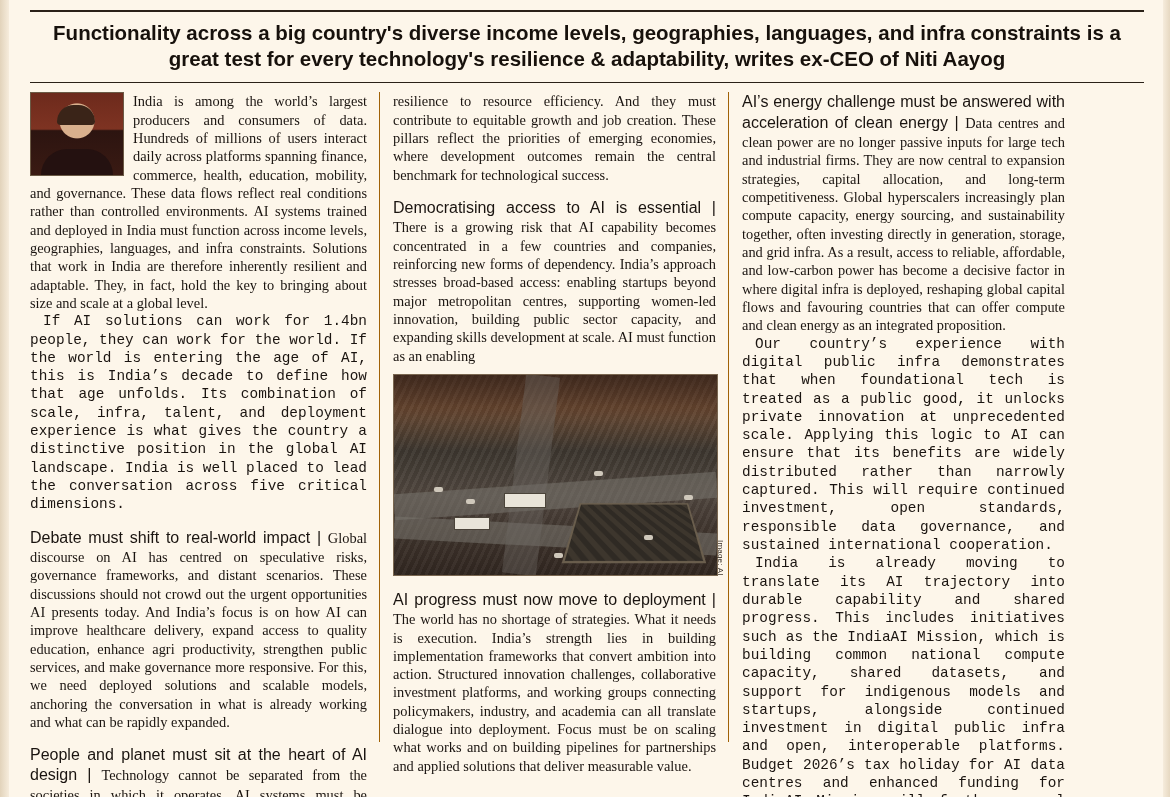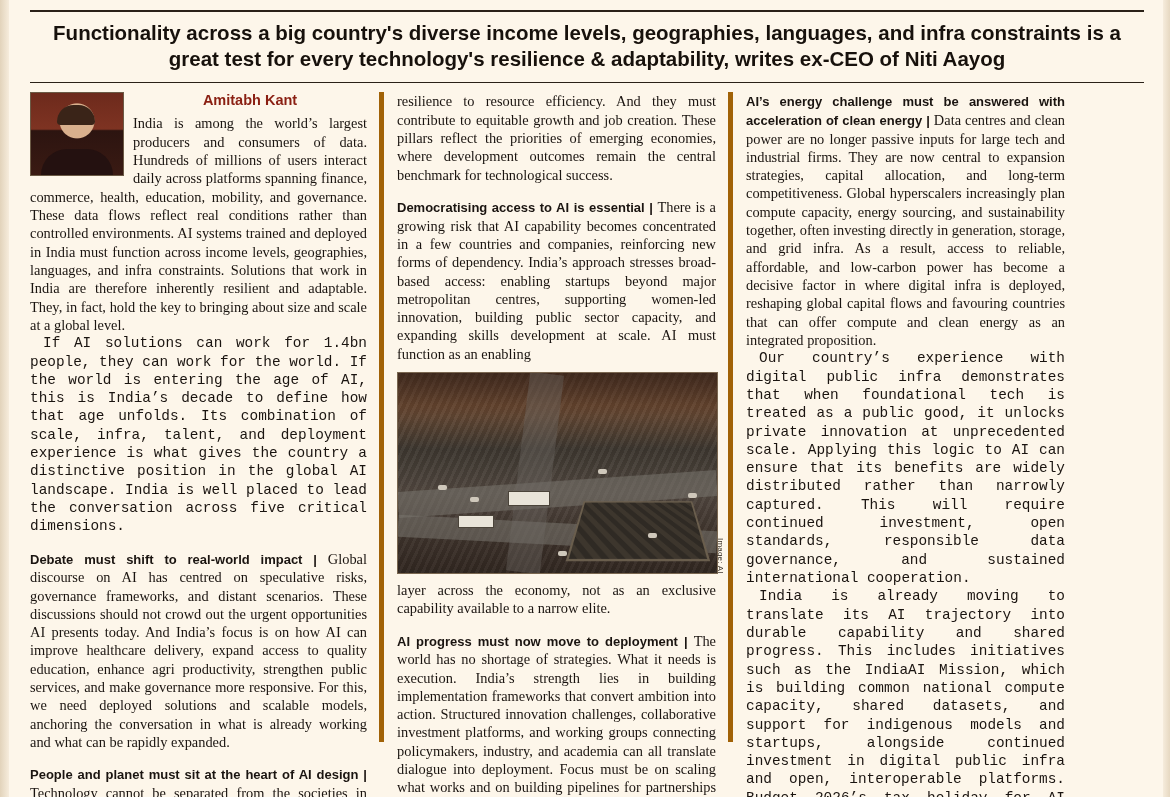--- a/index.html
+++ b/index.html
@@ -72,21 +72,21 @@
     height: 650px;
   }
   .col {
     width: 349px;
     padding-right: 12px;
     box-sizing: border-box;
     position: relative;
   }
   .col + .col {
     padding-left: 13px;
-    border-left: 5px solid #a16207;
+    border-left: 1px solid #a16207;
   }
 
   p {
     margin: 0 0 0 0;
     font-size: 14.4px;
     line-height: 1.272;
     text-align: justify;
     text-justify: inter-word;
     hyphens: auto;
     color: #1a1410;
@@ -126,22 +126,22 @@
   .author-photo .shoulders {
     position: absolute;
     left: 10px; bottom: 0;
     width: 72px; height: 26px;
     background: #241110;
     border-radius: 34px 34px 0 0;
   }
 
   .kicker {
     font-family: "Liberation Sans", sans-serif;
-    font-weight: bold;
-    font-size: 13px;
+    font-weight: normal;
+    font-size: 16px;
     color: #1a1410;
   }
 
   .photo-figure {
     margin: 9px 0 7px 0;
     position: relative;
   }
   .photo-main {
     width: 100%;
     height: 200px;
@@ -204,21 +204,20 @@
 
   <div class="rule-under-sub"></div>
 
   <div class="columns">
 
     <div class="col">
       <div class="author-photo">
         <div class="hair"></div>
         <div class="shoulders"></div>
       </div>
-      <div class="byline">Amitabh Kant</div>
       <p>India is among the world’s largest producers and consumers of data. Hundreds of millions of users interact daily across platforms spanning finance, commerce, health, education, mobility, and governance. These data flows reflect real conditions rather than controlled environments. AI systems trained and deployed in India must function across income levels, geographies, languages, and infra constraints. Solutions that work in India are therefore inherently resilient and adaptable. They, in fact, hold the key to bringing about size and scale at a global level.</p>
       <p class="indent">If AI solutions can work for 1.4bn people, they can work for the world. If the world is entering the age of AI, this is India’s decade to define how that age unfolds. Its combination of scale, infra, talent, and deployment experience is what gives the country a distinctive position in the global AI landscape. India is well placed to lead the conversation across five critical dimensions.</p>
 
       <p class="space-before"><span class="kicker">Debate must shift to real-world impact</span><span class="kicker sep"> | </span><span>Global discourse on AI has centred on speculative risks, governance frameworks, and distant scenarios. These discussions should not crowd out the urgent opportunities AI presents today. And India’s focus is on how AI can improve healthcare delivery, expand access to quality education, enhance agri productivity, strengthen public services, and make governance more responsive. For this, we need deployed solutions and scalable models, anchoring the conversation in what is already working and what can be rapidly expanded.</span></p>
 
       <p class="space-before"><span class="kicker">People and planet must sit at the heart of AI design</span><span class="kicker sep"> | </span><span>Technology cannot be separated from the societies in which it operates. AI systems must be inclusive by design, ensuring access for citizens, small enterprises, and public institutions, not only large corporations. They must support sustainability goals, from climate</span></p>
     </div>
 
     <div class="col">
       <p>resilience to resource efficiency. And they must contribute to equitable growth and job creation. These pillars reflect the priorities of emerging economies, where development outcomes remain the central benchmark for technological success.</p>
@@ -236,21 +235,20 @@
           <div class="car" style="left:40px;top:112px;"></div>
           <div class="car" style="left:72px;top:124px;"></div>
           <div class="car" style="left:200px;top:96px;"></div>
           <div class="car" style="left:250px;top:160px;"></div>
           <div class="car" style="left:160px;top:178px;"></div>
           <div class="car" style="left:290px;top:120px;"></div>
         </div>
         <div class="photo-credit">Image: AI</div>
       </div>
 
-      <p>layer across the economy, not as an exclusive capability available to a narrow elite.</p>
 
       <p class="space-before"><span class="kicker">AI progress must now move to deployment</span><span class="kicker sep"> | </span><span>The world has no shortage of strategies. What it needs is execution. India’s strength lies in building implementation frameworks that convert ambition into action. Structured innovation challenges, collaborative investment platforms, and working groups connecting policymakers, industry, and academia can all translate dialogue into deployment. Focus must be on scaling what works and on building pipelines for partnerships and applied solutions that deliver measurable value.</span></p>
     </div>
 
     <div class="col">
       <p><span class="kicker">AI’s energy challenge must be answered with acceleration of clean energy</span><span class="kicker sep"> | </span><span>Data centres and clean power are no longer passive inputs for large tech and industrial firms. They are now central to expansion strategies, capital allocation, and long-term competitiveness. Global hyperscalers increasingly plan compute capacity, energy sourcing, and sustainability together, often investing directly in generation, storage, and grid infra. As a result, access to reliable, affordable, and low-carbon power has become a decisive factor in where digital infra is deployed, reshaping global capital flows and favouring countries that can offer compute and clean energy as an integrated proposition.</span></p>
 
       <p class="indent">Our country’s experience with digital public infra demonstrates that when foundational tech is treated as a public good, it unlocks private innovation at unprecedented scale. Applying this logic to AI can ensure that its benefits are widely distributed rather than narrowly captured. This will require continued investment, open standards, responsible data governance, and sustained international cooperation.</p>
       <p class="indent">India is already moving to translate its AI trajectory into durable capability and shared progress. This includes initiatives such as the IndiaAI Mission, which is building common national compute capacity, shared datasets, and support for indigenous models and startups, alongside continued investment in digital public infra and open, interoperable platforms. Budget 2026’s tax holiday for AI data centres and enhanced funding for IndiaAI Mission will further propel this trajectory, drawing massive global investments and solidifying India’s leadership in scalable AI deployment.</p>
       <p class="indent">Within this broader effort, the AI Impact Summit was an important step, serving as a platform for govts, tech leaders, startups, researchers, and civil society from across the Global North and South. By anchoring the global AI conversation in impact, India is offering a model that speaks not only to its own priorities, but to the aspirations of much of the world.</p>

